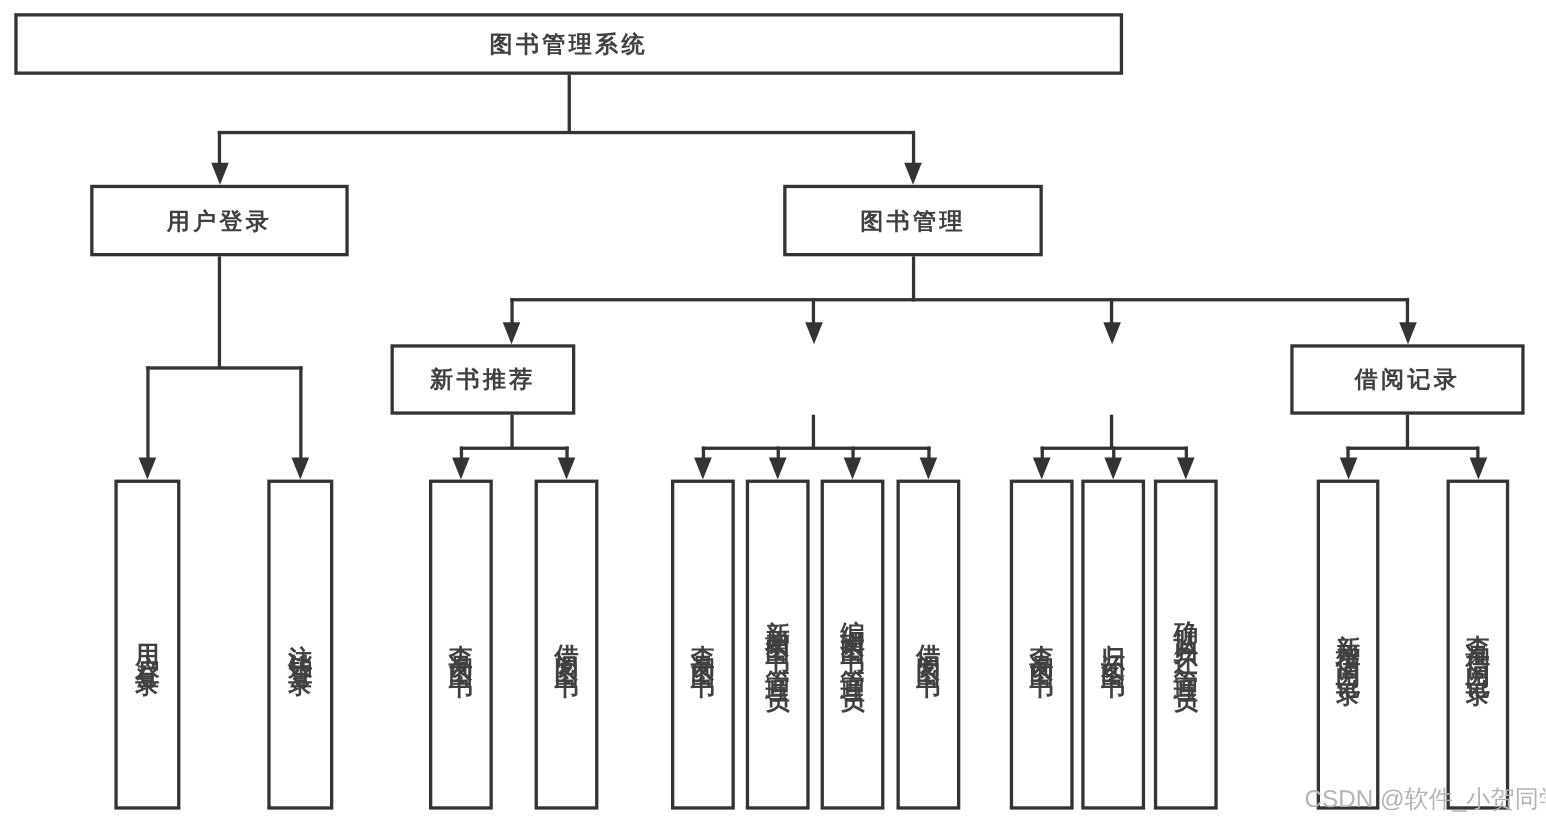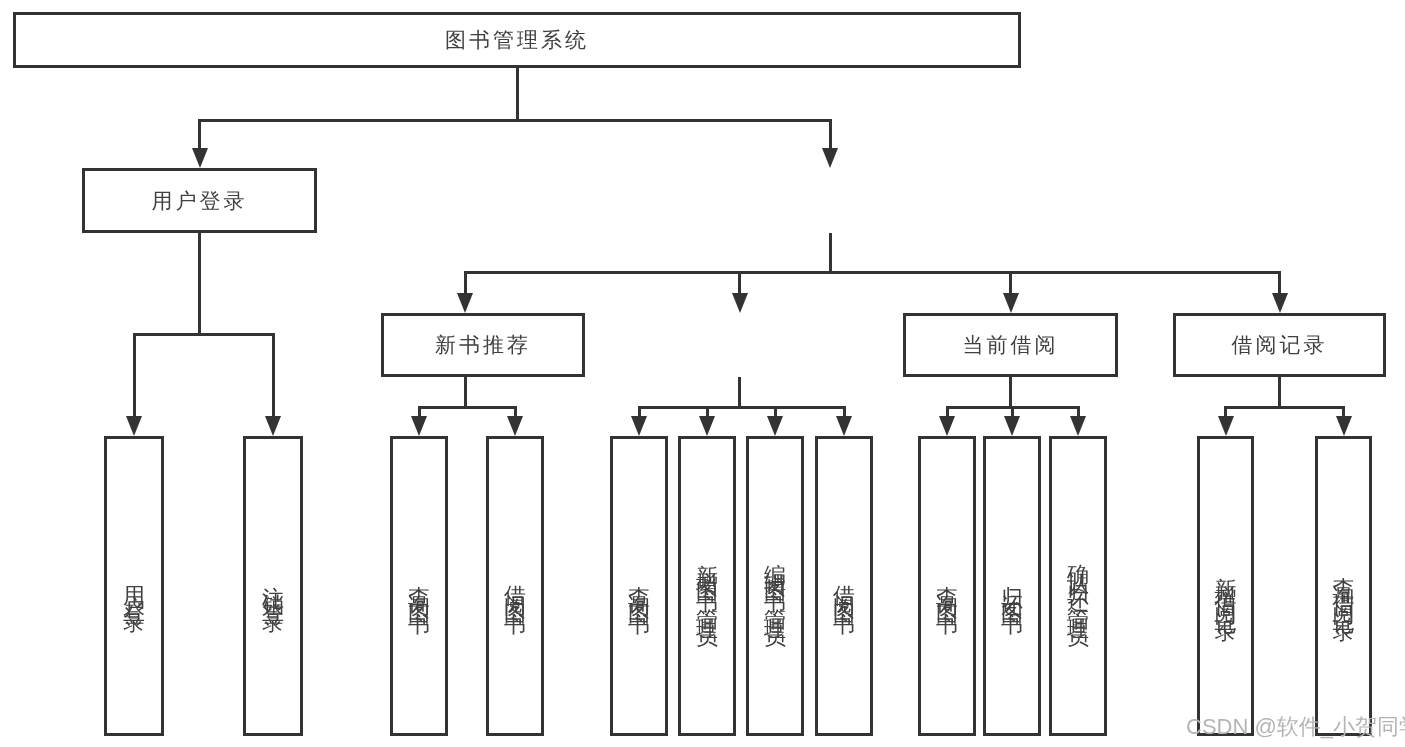--- a/index.html
+++ b/index.html
@@ -17,20 +17,21 @@
   }
   .box{
     position:absolute;
     box-sizing:border-box;
     border:3px solid var(--line);
     background:#ffffff;
     display:flex;
     align-items:center;
     justify-content:center;
     color:var(--text);
+    font-weight:bold;
   }
   .box.h span{
     font-size:21px;
     letter-spacing:3px;
     white-space:nowrap;
     color:var(--text);
   }
   .box.v span{
     writing-mode:vertical-rl;
     text-orientation:mixed;
@@ -71,44 +72,44 @@
   <div class="ln" style="left:515.5px;top:68px;width:3px;height:52px"></div>
   <div class="ln" style="left:198px;top:119px;width:633px;height:3px"></div>
   <div class="ln" style="left:198px;top:119px;width:3px;height:31px"></div>
   <div class="ar" style="left:191.5px;top:148px"></div>
   <div class="ln" style="left:828.5px;top:119px;width:3px;height:31px"></div>
   <div class="ar" style="left:822px;top:148px"></div>
 
   <div class="box h" style="left:82px;top:168px;width:235px;height:65px">
     <span>用户登录</span>
   </div>
+  <div class="box h" style="left:712px;top:168px;width:236px;height:65px">
+    <span>图书管理</span>
+  </div>
 
   <div class="ln" style="left:198px;top:233px;width:3px;height:102px"></div>
   <div class="ln" style="left:132.5px;top:333px;width:142px;height:3px"></div>
   <div class="ln" style="left:132.5px;top:333px;width:3px;height:85px"></div>
   <div class="ar" style="left:126px;top:416px"></div>
   <div class="ln" style="left:271.5px;top:333px;width:3px;height:85px"></div>
   <div class="ar" style="left:265px;top:416px"></div>
 
   <div class="ln" style="left:828.5px;top:233px;width:3px;height:41px"></div>
   <div class="ln" style="left:463.5px;top:271px;width:817px;height:3px"></div>
   <div class="ln" style="left:463.5px;top:271px;width:3px;height:24px"></div>
   <div class="ar" style="left:457px;top:293px"></div>
   <div class="ln" style="left:738px;top:271px;width:3px;height:24px"></div>
   <div class="ar" style="left:731.5px;top:293px"></div>
   <div class="ln" style="left:1009px;top:271px;width:3px;height:24px"></div>
   <div class="ar" style="left:1002.5px;top:293px"></div>
   <div class="ln" style="left:1278px;top:271px;width:3px;height:24px"></div>
   <div class="ar" style="left:1271.5px;top:293px"></div>
 
-  <div class="box h" style="left:381px;top:313px;width:204px;height:64px">
+  <div class="box h" style="left:355px;top:313px;width:168px;height:64px">
     <span>新书推荐</span>
-  </div>
-  <div class="box h" style="left:903px;top:313px;width:215px;height:64px">
-    <span>当前借阅</span>
   </div>
   <div class="box h" style="left:1173px;top:313px;width:213px;height:64px">
     <span>借阅记录</span>
   </div>
 
   <div class="ln" style="left:463.5px;top:377px;width:3px;height:31px"></div>
   <div class="ln" style="left:417.5px;top:406px;width:99px;height:3px"></div>
   <div class="ln" style="left:417.5px;top:406px;width:3px;height:12px"></div>
   <div class="ar" style="left:411px;top:416px"></div>
   <div class="ln" style="left:513.5px;top:406px;width:3px;height:12px"></div>

